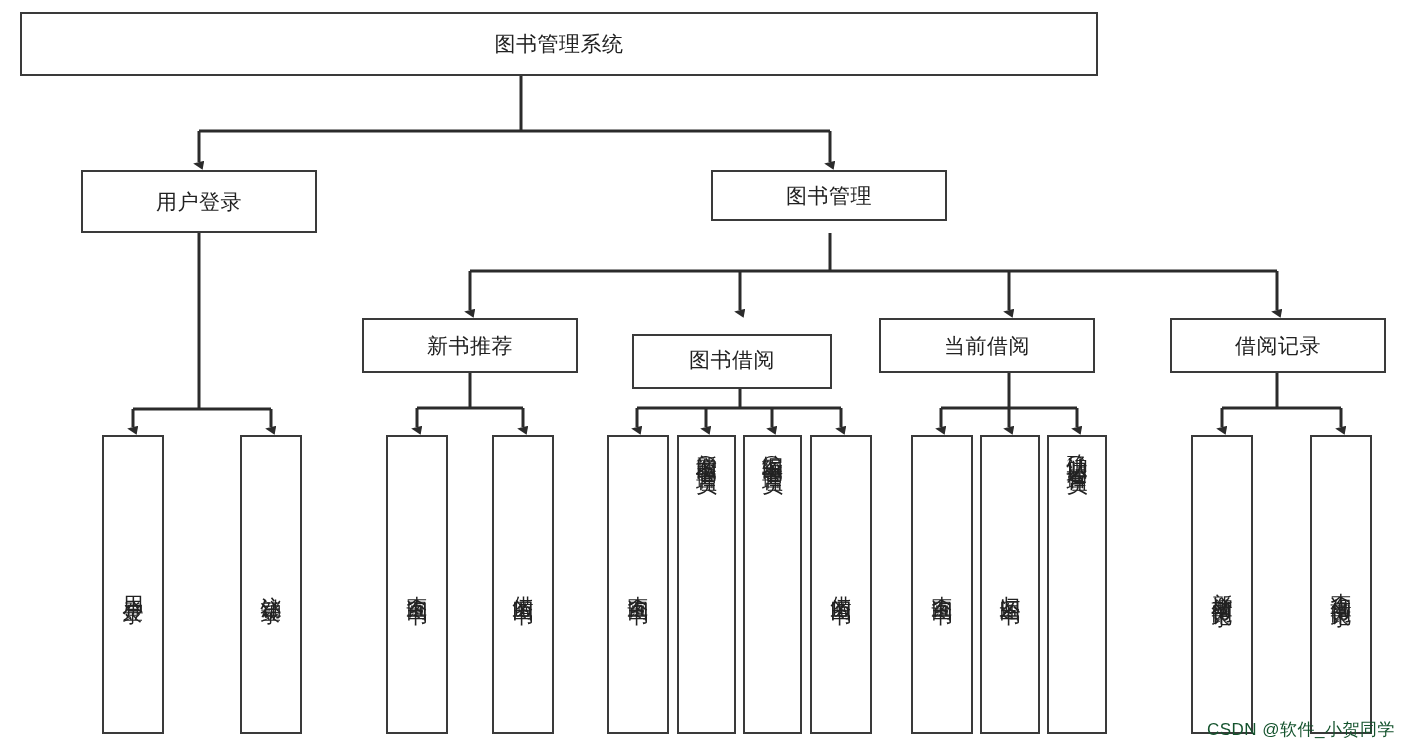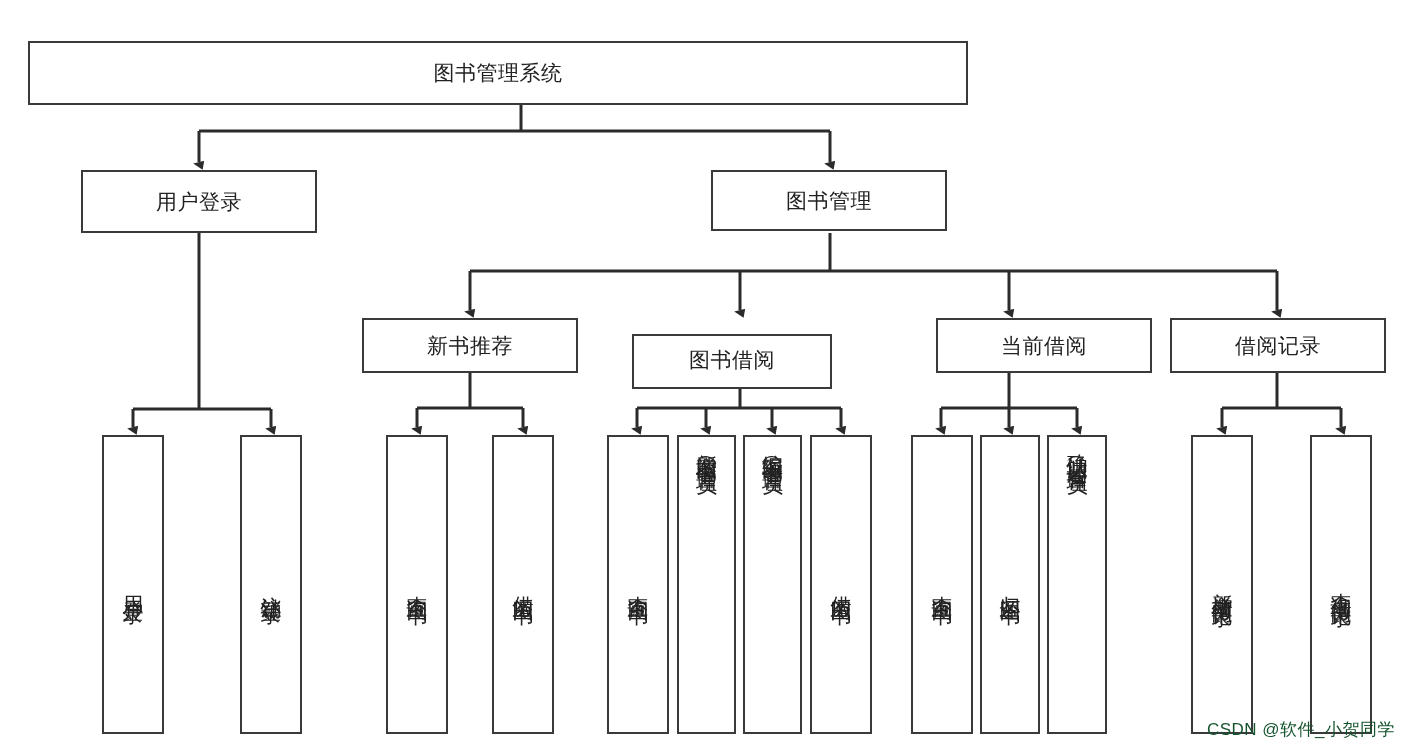--- a/index.html
+++ b/index.html
@@ -119,38 +119,38 @@
       <path d="M1009,408 L1009,427" marker-end="url(#arrow)"></path>
       <path d="M1077,408 L1077,427" marker-end="url(#arrow)"></path>
 
       <path d="M1277,373 L1277,408"></path>
       <path d="M1222,408 L1341,408"></path>
       <path d="M1222,408 L1222,427" marker-end="url(#arrow)"></path>
       <path d="M1341,408 L1341,427" marker-end="url(#arrow)"></path>
     </g>
   </svg>
 
-  <div class="node-box horizontal-node" style="left:28px; top:12px; width:940px; height:64px;margin-top:29px;">
+  <div class="node-box horizontal-node" style="left:20px; top:12px; width:1078px; height:64px;">
     <span class="node-label">图书管理系统</span>
   </div>
 
   <div class="node-box horizontal-node" style="left:81px; top:170px; width:236px; height:63px;">
     <span class="node-label">用户登录</span>
   </div>
-  <div class="node-box horizontal-node" style="left:711px; top:170px; width:236px; height:61px;">
+  <div class="node-box horizontal-node" style="left:711px; top:170px; width:236px; height:51px;">
     <span class="node-label">图书管理</span>
   </div>
 
   <div class="node-box horizontal-node" style="left:362px; top:318px; width:216px; height:55px;justify-content:center;">
     <span class="node-label">新书推荐</span>
   </div>
   <div class="node-box horizontal-node" style="left:632px; top:334px; width:200px; height:55px;font-family:Liberation Mono, monospace;">
     <span class="node-label">图书借阅</span>
   </div>
-  <div class="node-box horizontal-node" style="left:936px; top:318px; width:216px; height:55px;">
+  <div class="node-box horizontal-node" style="left:879px; top:318px; width:216px; height:55px;">
     <span class="node-label">当前借阅</span>
   </div>
   <div class="node-box horizontal-node" style="left:1170px; top:318px; width:216px; height:55px;">
     <span class="node-label">借阅记录</span>
   </div>
 
   <div class="node-box vertical-node center-text" style="left:102px; top:435px; width:62px; height:299px;">
     <span class="node-label">用户登录</span>
   </div>
   <div class="node-box vertical-node center-text" style="left:240px; top:435px; width:62px; height:299px;">

